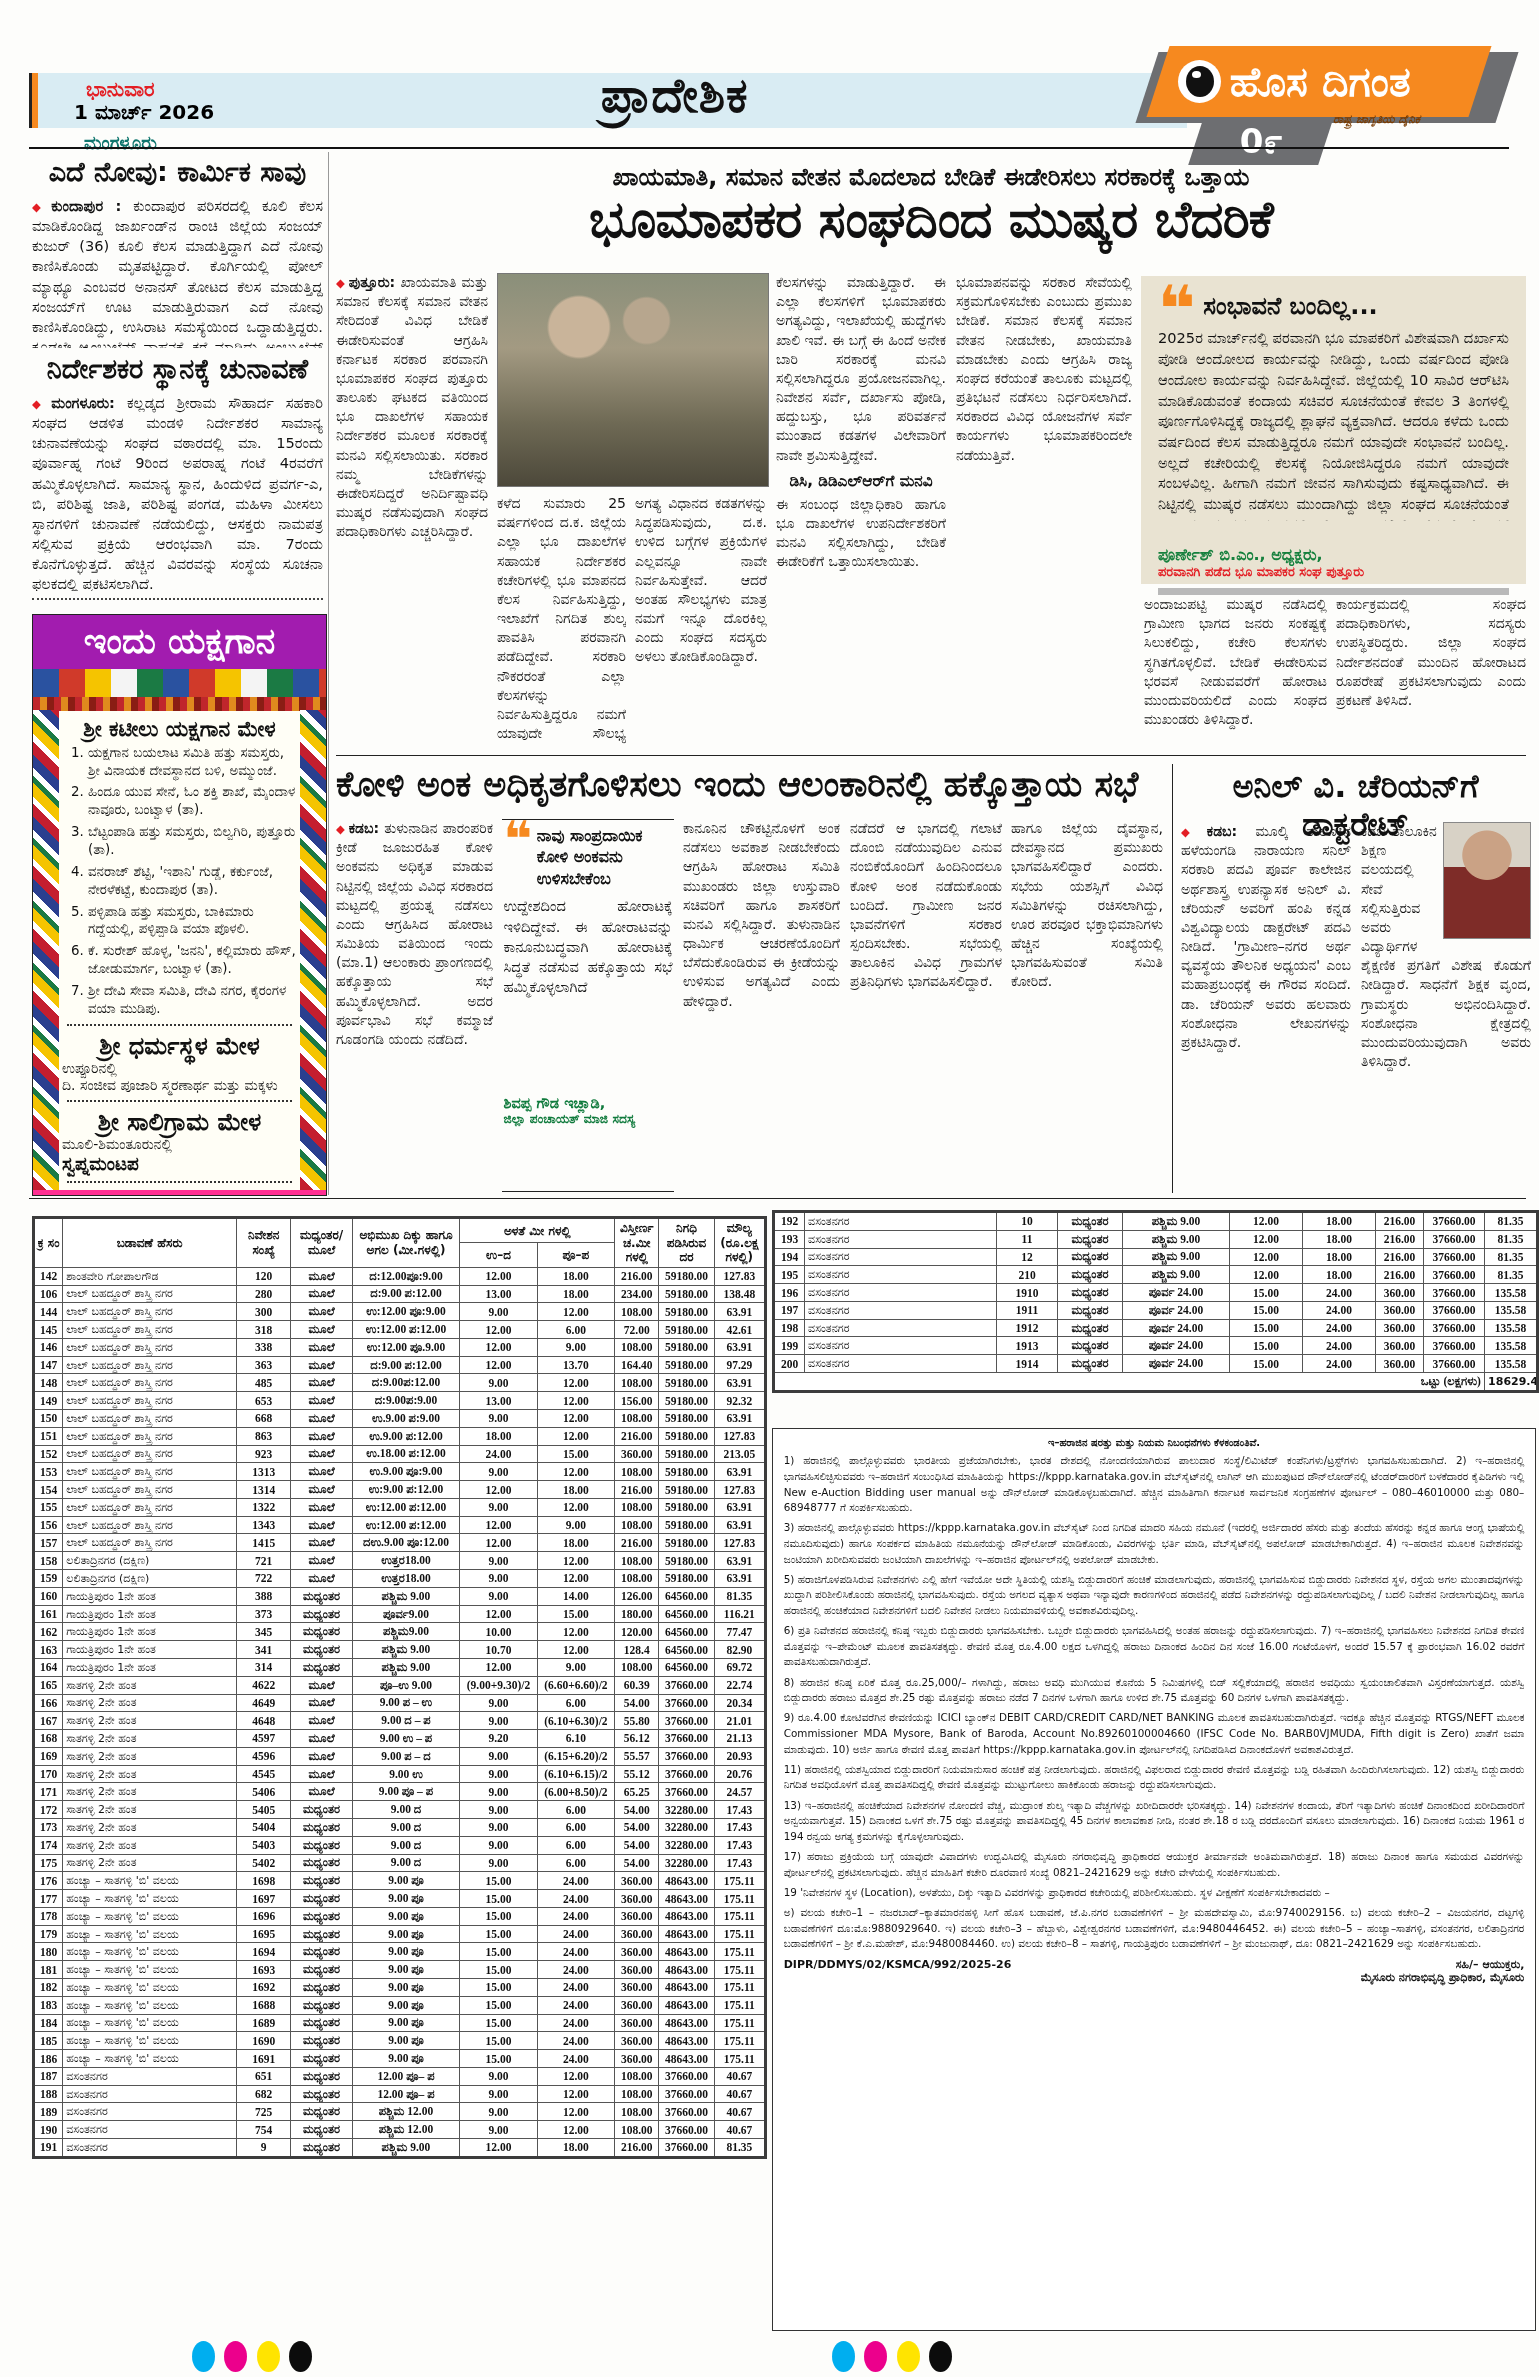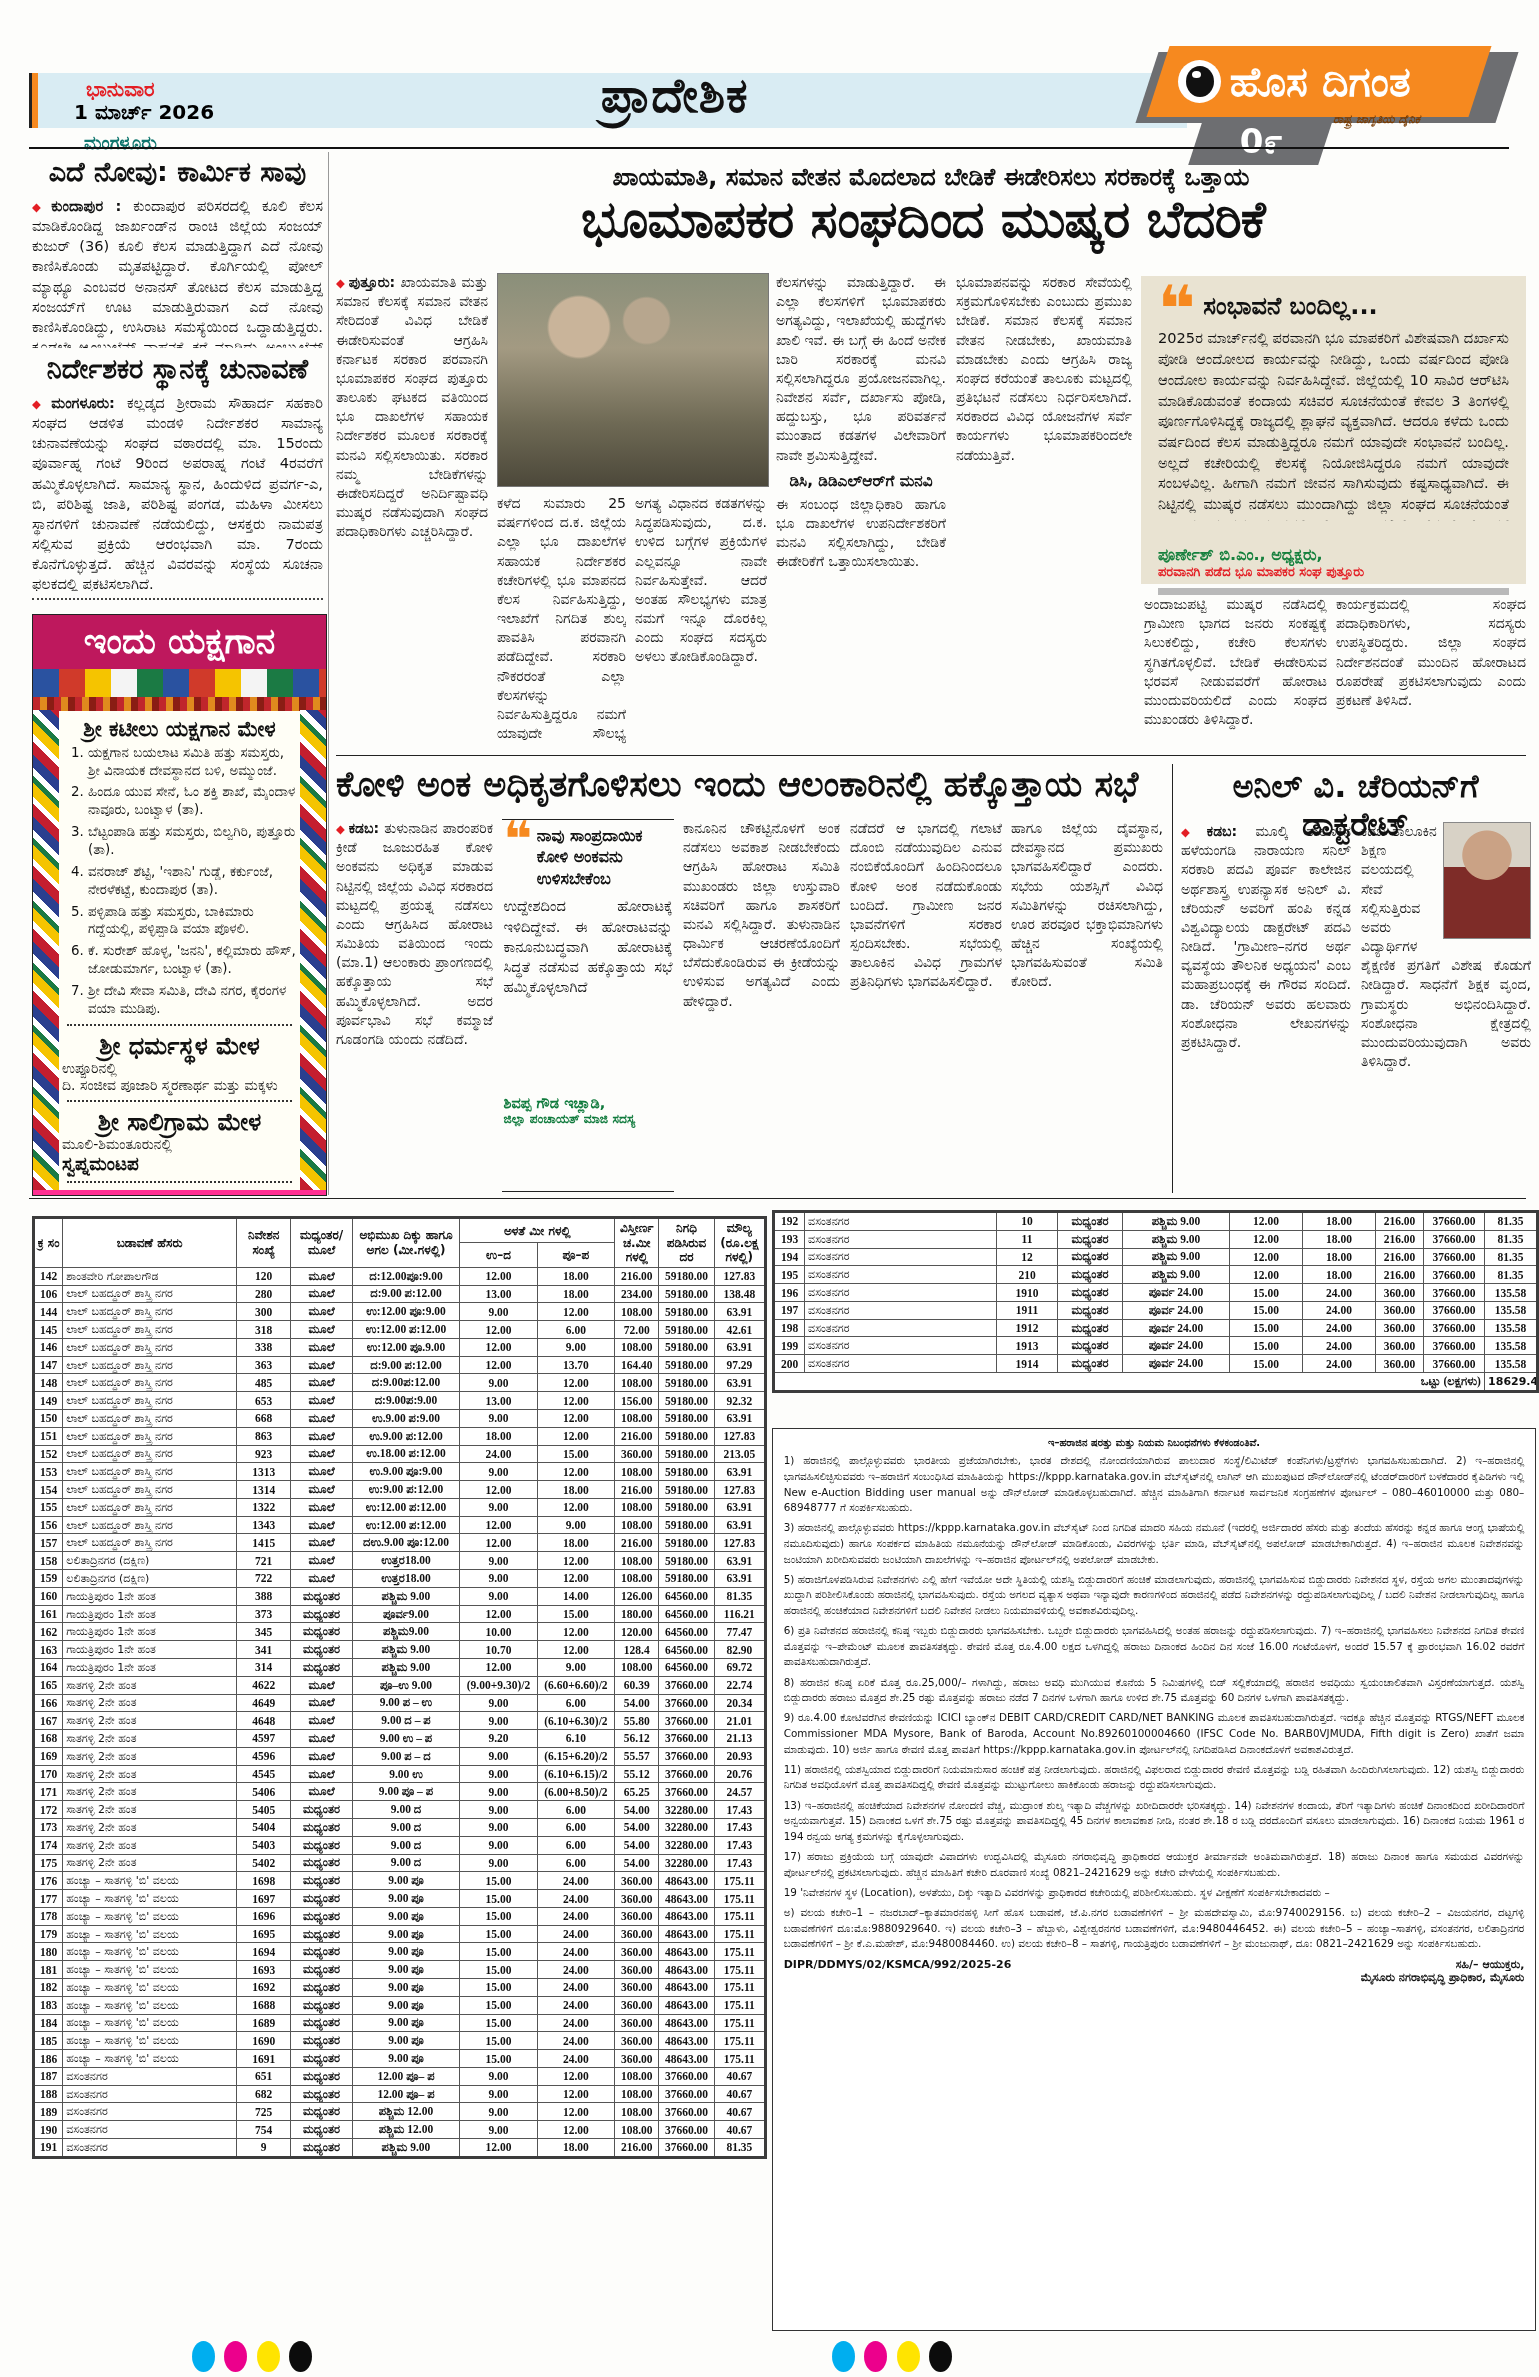--- a/index.html
+++ b/index.html
@@ -53,21 +53,21 @@
   .qattr2{color:#e31e24;font-weight:700;font-size:13px;}
   .qbar{height:7px;background:#b9b9b9;margin-top:7.7px;}
   
   .pull{border-top:1.5px solid #222;border-bottom:1.5px solid #222;padding:4.6px 1.5px;box-sizing:border-box;}
   .pull-b{font-weight:800;font-size:16px;line-height:1.35;}
   .pull-r{font-size:14.6px;line-height:1.38;text-align:justify;}
   .pull-attr{color:#0f7a3c;font-weight:800;font-size:14.6px;margin-top:6.1px;}
   .pull-attr2{color:#0f7a3c;font-size:12.3px;font-weight:700;}
   
   .adbox{border:1.5px solid #222;background:#fffef6;}
-  .ad-head{background:#be185d;color:#fff;font-size:35px;font-weight:800;text-align:center;line-height:1.5;}
+  .ad-head{background:#a21caf;color:#fff;font-size:35px;font-weight:800;text-align:center;line-height:1.5;}
   .ad-strip{background:repeating-linear-gradient(90deg,#2a52a0 0 26px,#d03a2a 26px 52px,#f5c400 52px 78px,#f4f4f4 78px 104px,#1b7a44 104px 130px);}
   .ad-fringe{background:repeating-linear-gradient(90deg,#c0262c 0 7px,#e08a1e 7px 14px,#8a1d14 14px 21px);}
   .ad-sidestripe{background:repeating-linear-gradient(45deg,#c41e2f 0 9.2px,#fff 9.2px 14.6px,#f5c400 14.6px 24px,#1b7a44 24px 29px,#fff 29px 35px,#2a3f8f 35px 44px);}
   .ad-inner{position:absolute;overflow:hidden;}
   .ad-mela{font-size:21px;font-weight:800;text-align:center;margin:4.6px 0 3.1px 0;}
   .ad-list{font-size:13.4px;line-height:1.34;margin:0;padding-left:26px;}
   .ad-list li{margin-bottom:3.8px;text-align:left;}
   .ad-dots{border-top:2.3px dotted #333;margin:6.1px 4.6px;}
   .ad-sec-title{font-size:24px;font-weight:700;text-align:center;margin-top:3.1px;}
   .ad-sec-line{font-size:14px;text-align:left;}
@@ -157,21 +157,21 @@
         <div class="ad-sec-line">ಮೂಲಿ-ಶಿಮಂತೂರುನಲ್ಲಿ</div>
         <div class="ad-sec-line big">ಸ್ವಪ್ನಮಂಟಪ</div>
         <div class="ad-dots"></div>
         <div class="ad-sec-title">ಶ್ರೀ ಪೆರ್ಡೂರು ಮೇಳ</div>
       </div>
   </div>
   <div class="ad-pink" style="position:absolute;left:0;right:0;bottom:0;height:4.6px;"></div>
 </div>
 
 <div class="abs kicker" style="left:336px;top:163px;width:1190px;">ಖಾಯಮಾತಿ, ಸಮಾನ ವೇತನ ಮೊದಲಾದ ಬೇಡಿಕೆ ಈಡೇರಿಸಲು ಸರಕಾರಕ್ಕೆ ಒತ್ತಾಯ</div>
-<div class="abs mainhead" style="left:328px;top:190px;width:1190px;">ಭೂಮಾಪಕರ ಸಂಘದಿಂದ ಮುಷ್ಕರ ಬೆದರಿಕೆ</div>
+<div class="abs mainhead" style="left:336px;top:190px;width:1190px;">ಭೂಮಾಪಕರ ಸಂಘದಿಂದ ಮುಷ್ಕರ ಬೆದರಿಕೆ</div>
 
 <div class="col clip" style="left:336px;top:273px;width:152px;height:474px;">
   <span class="dl">◆</span><b>ಪುತ್ತೂರು:</b>
   <span>ಖಾಯಮಾತಿ ಮತ್ತು ಸಮಾನ ಕೆಲಸಕ್ಕೆ ಸಮಾನ ವೇತನ ಸೇರಿದಂತೆ ವಿವಿಧ ಬೇಡಿಕೆ ಈಡೇರಿಸುವಂತೆ ಆಗ್ರಹಿಸಿ ಕರ್ನಾಟಕ ಸರಕಾರ ಪರವಾನಗಿ ಭೂಮಾಪಕರ ಸಂಘದ ಪುತ್ತೂರು ತಾಲೂಕು ಘಟಕದ ವತಿಯಿಂದ ಭೂ ದಾಖಲೆಗಳ ಸಹಾಯಕ ನಿರ್ದೇಶಕರ ಮೂಲಕ ಸರಕಾರಕ್ಕೆ ಮನವಿ ಸಲ್ಲಿಸಲಾಯಿತು. ಸರಕಾರ ನಮ್ಮ ಬೇಡಿಕೆಗಳನ್ನು ಈಡೇರಿಸದಿದ್ದರೆ ಅನಿರ್ದಿಷ್ಟಾವಧಿ ಮುಷ್ಕರ ನಡೆಸುವುದಾಗಿ ಸಂಘದ ಪದಾಧಿಕಾರಿಗಳು ಎಚ್ಚರಿಸಿದ್ದಾರೆ.</span>
 </div>
 
 <div class="abs photo" style="left:497px;top:273px;width:270px;height:212px;"></div>
 
 <div class="col clip" style="left:497px;top:494px;width:129px;height:253px;">ಕಳೆದ ಸುಮಾರು 25 ವರ್ಷಗಳಿಂದ ದ.ಕ. ಜಿಲ್ಲೆಯ ಎಲ್ಲಾ ಭೂ ದಾಖಲೆಗಳ ಸಹಾಯಕ ನಿರ್ದೇಶಕರ ಕಚೇರಿಗಳಲ್ಲಿ ಭೂ ಮಾಪನದ ಕೆಲಸ ನಿರ್ವಹಿಸುತ್ತಿದ್ದು, ಇಲಾಖೆಗೆ ನಿಗದಿತ ಶುಲ್ಕ ಪಾವತಿಸಿ ಪರವಾನಗಿ ಪಡೆದಿದ್ದೇವೆ. ಸರಕಾರಿ ನೌಕರರಂತೆ ಎಲ್ಲಾ ಕೆಲಸಗಳನ್ನು ನಿರ್ವಹಿಸುತ್ತಿದ್ದರೂ ನಮಗೆ ಯಾವುದೇ ಸೌಲಭ್ಯ ದೊರೆಯುತ್ತಿಲ್ಲ.</div>
 <div class="col clip" style="left:635px;top:494px;width:132px;height:253px;">ಅಗತ್ಯ ವಿಧಾನದ ಕಡತಗಳನ್ನು ಸಿದ್ಧಪಡಿಸುವುದು, ದ.ಕ. ಉಳಿದ ಬಗ್ಗೆಗಳ ಪ್ರಕ್ರಿಯೆಗಳ ಎಲ್ಲವನ್ನೂ ನಾವೇ ನಿರ್ವಹಿಸುತ್ತೇವೆ. ಆದರೆ ಅಂತಹ ಸೌಲಭ್ಯಗಳು ಮಾತ್ರ ನಮಗೆ ಇನ್ನೂ ದೊರಕಿಲ್ಲ ಎಂದು ಸಂಘದ ಸದಸ್ಯರು ಅಳಲು ತೋಡಿಕೊಂಡಿದ್ದಾರೆ.</div>

